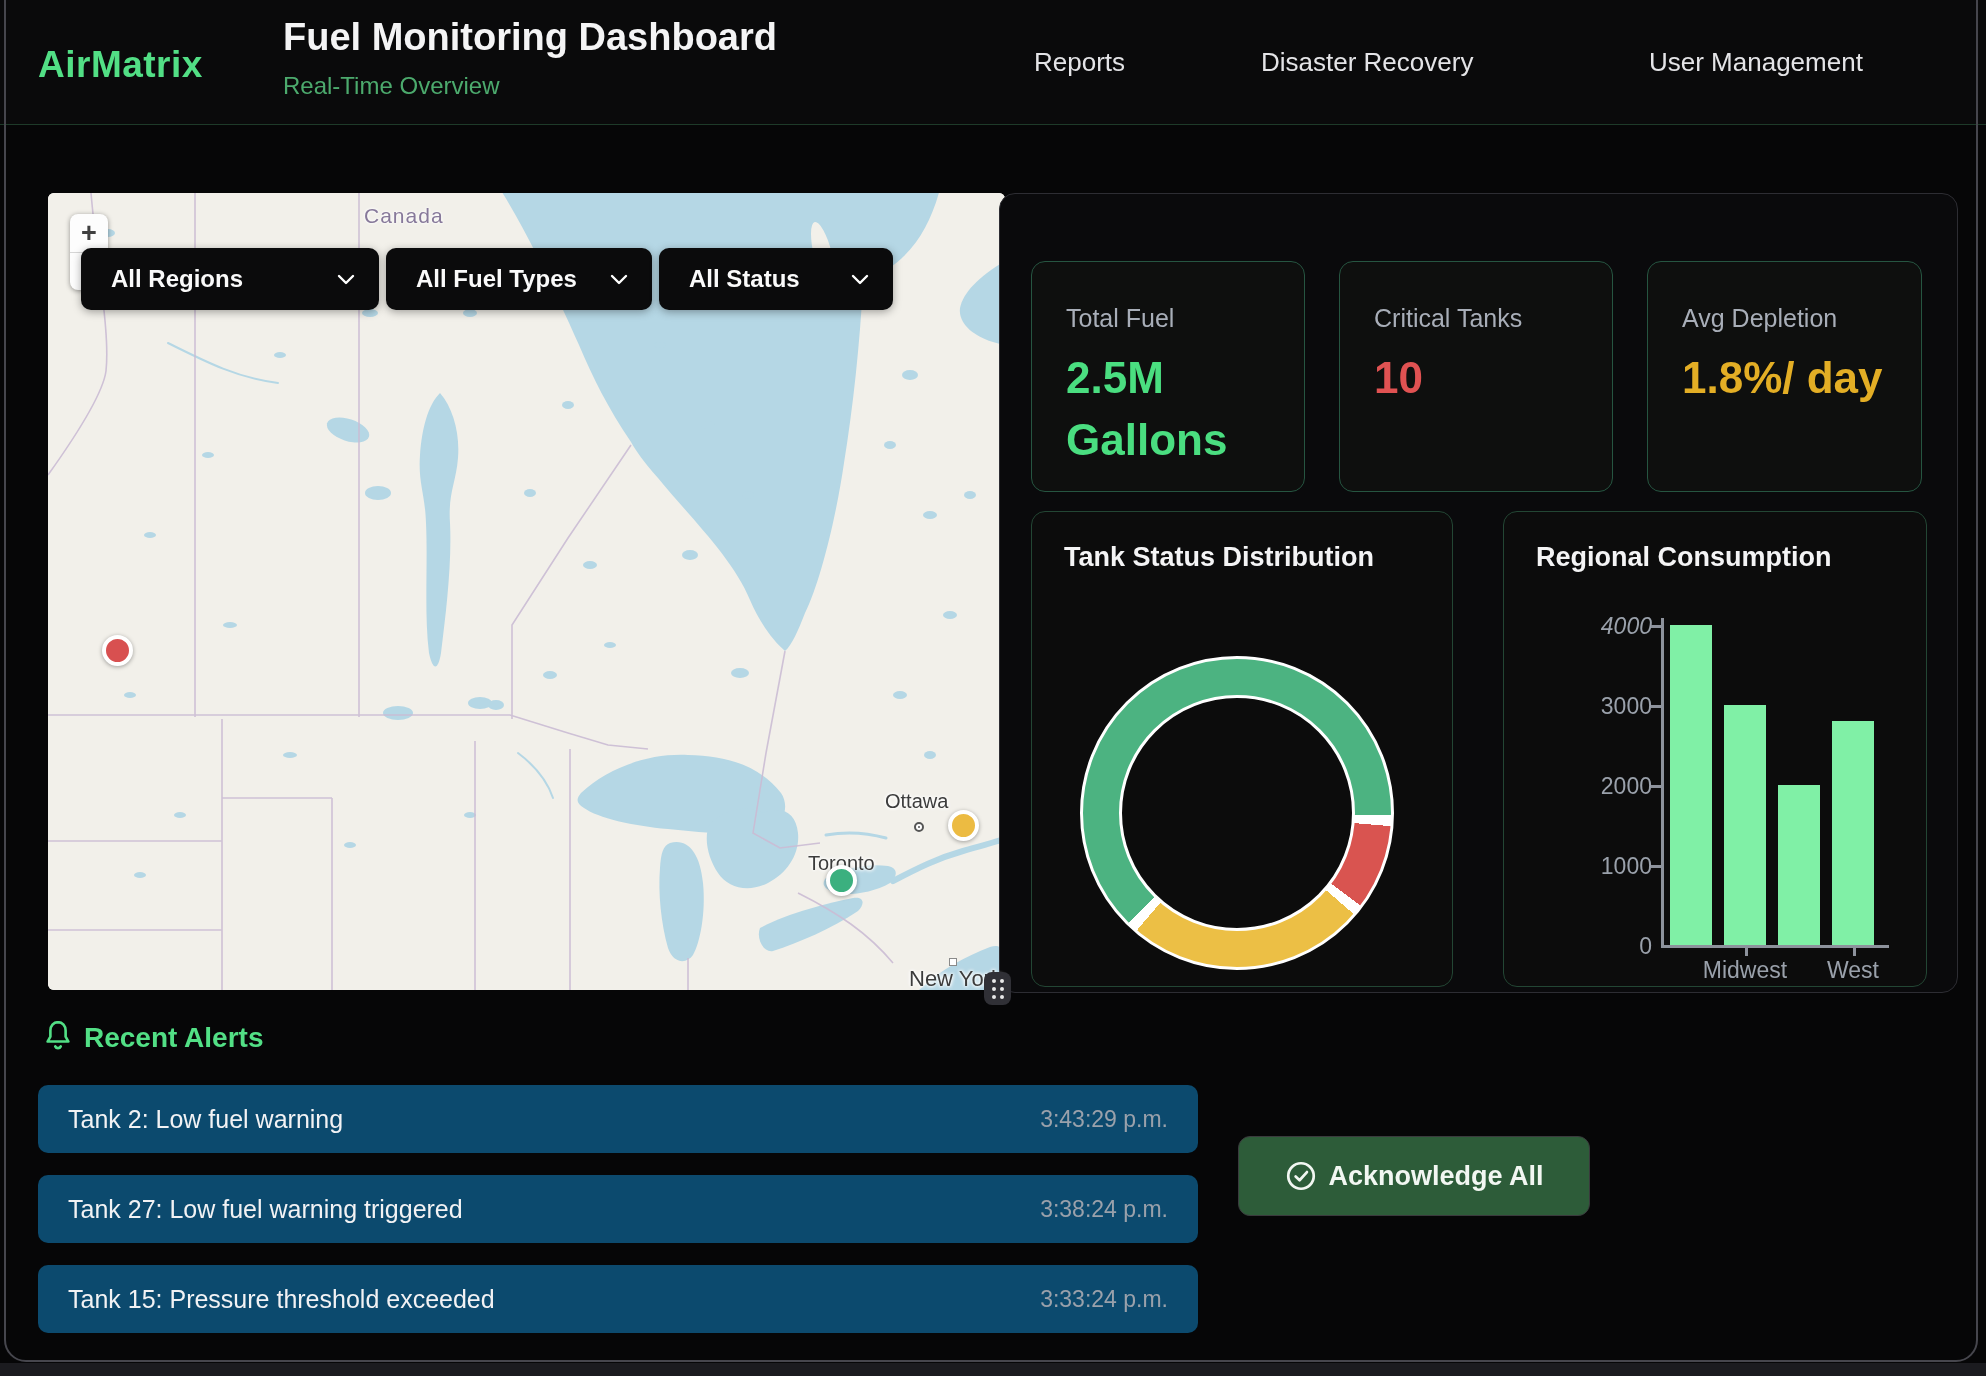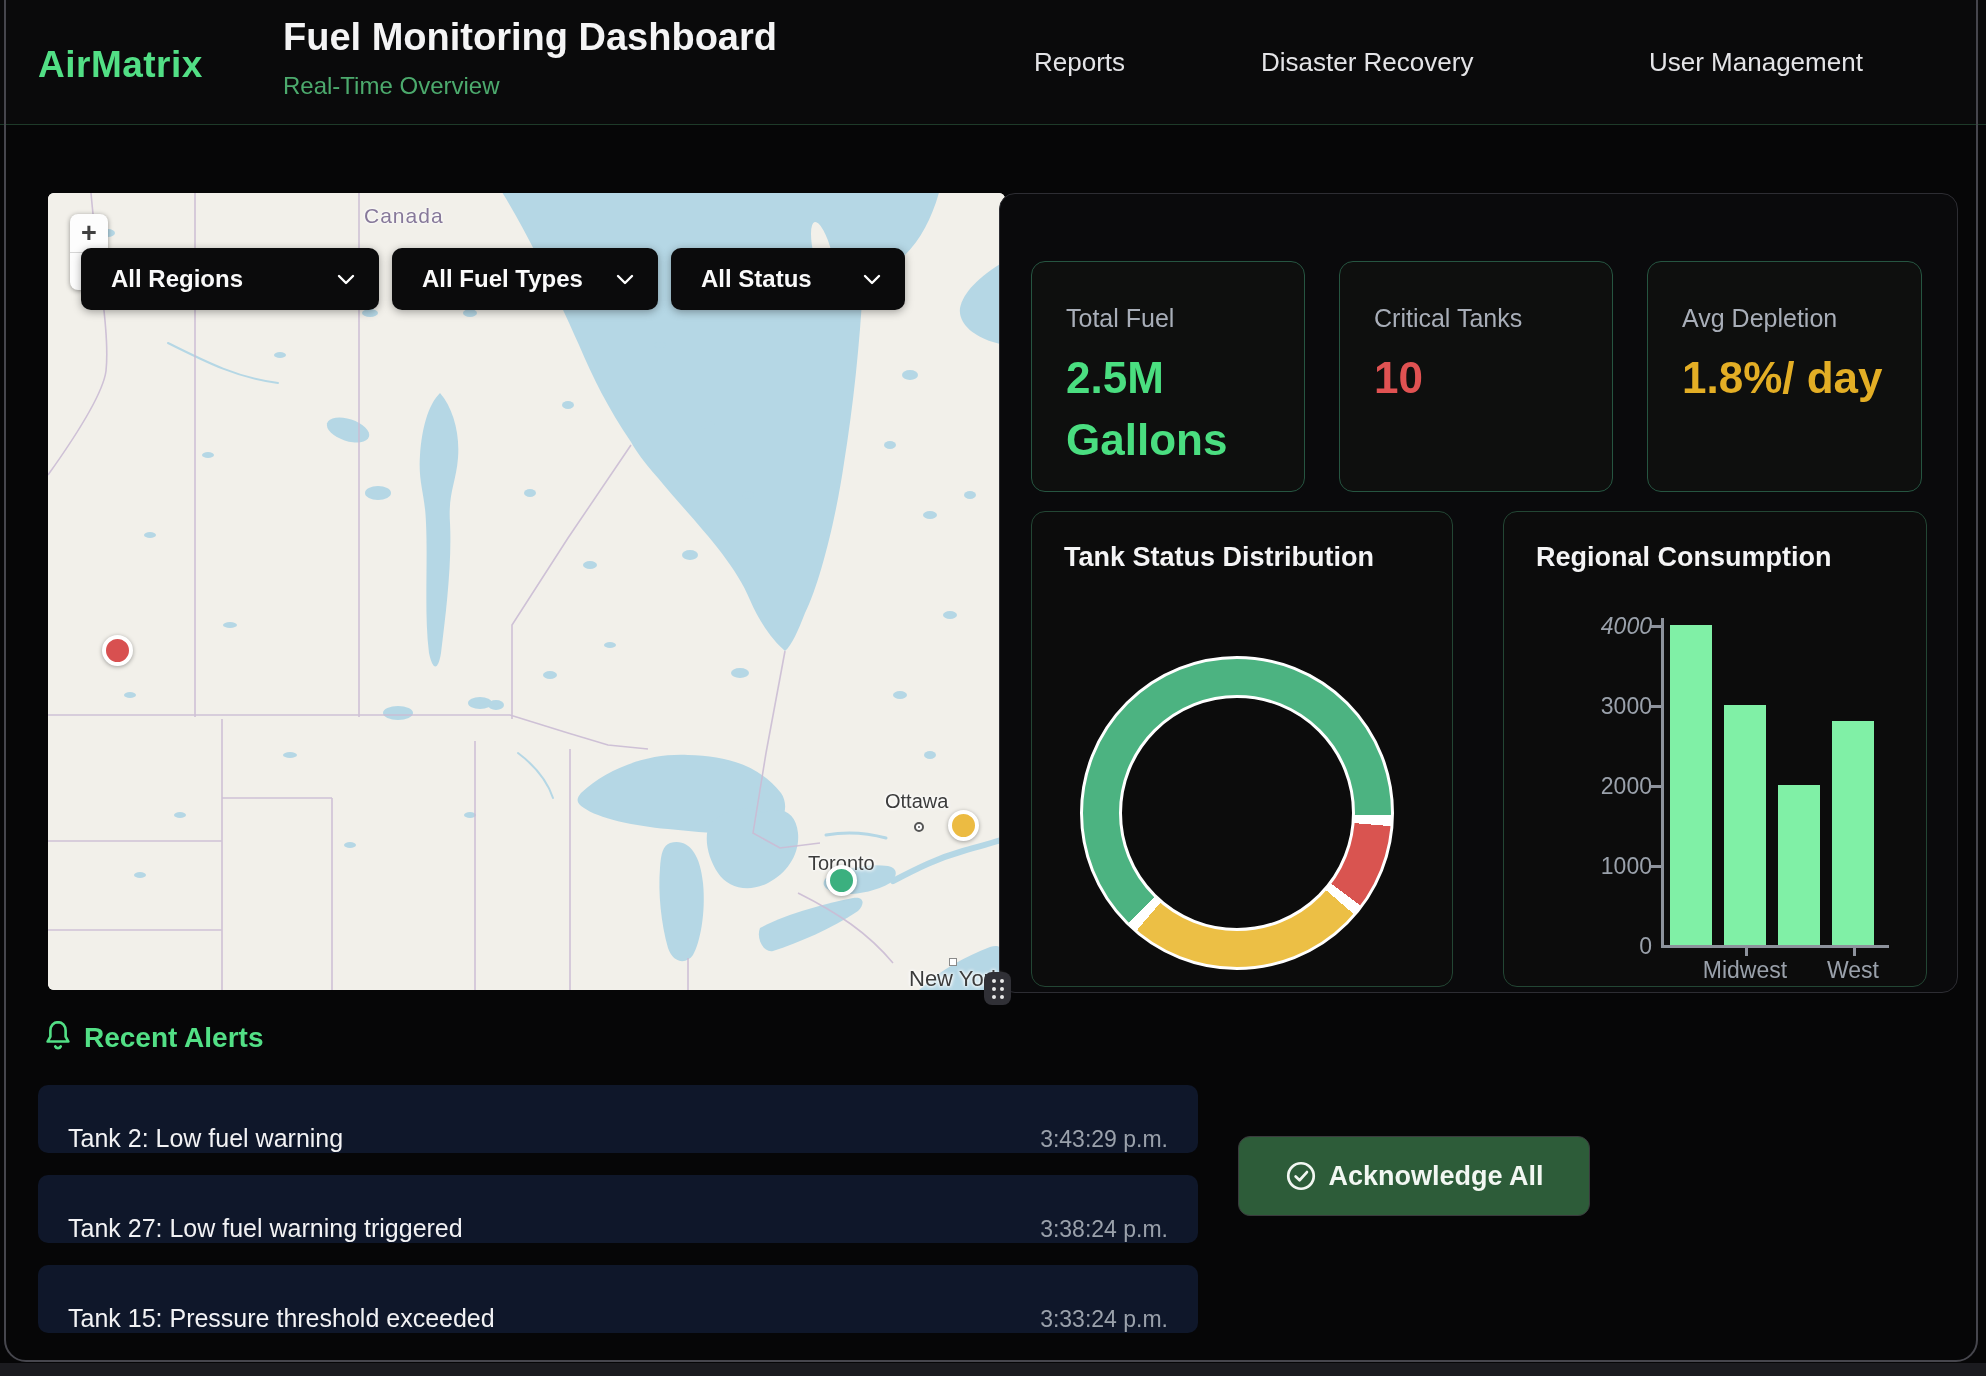--- a/index.html
+++ b/index.html
@@ -32,21 +32,21 @@
   .town-ring { position:absolute; width:10px; height:10px; border:2px solid #555; border-radius:50%; z-index:2; background:#fff; }
   .town-ring::after { content:""; position:absolute; left:2px; top:2px; width:2px; height:2px; background:#555; border-radius:50%; }
   .town-square { position:absolute; width:8px; height:8px; background:#fff; border:1.5px solid #8a8a8a; z-index:2; }
   .marker { position:absolute; width:31px; height:31px; border-radius:50%; border:4px solid #fff;
     box-shadow:0 1px 4px rgba(0,0,0,.35); z-index:4; }
   .zoomctl { position:absolute; left:22px; top:21px; width:38px; background:#fdfdfd; border-radius:8px;
     box-shadow:0 1px 5px rgba(0,0,0,.4); z-index:3; overflow:hidden; }
   .zoomctl .zbtn { width:38px; height:38px; display:flex; align-items:center; justify-content:center;
     font-size:27px; font-weight:bold; color:#404040; cursor:pointer; }
   .zoomctl .zbtn + .zbtn { border-top:1px solid #d6d6d6; }
-  .filter-row { position:absolute; left:33px; top:55px; display:flex; gap:13px; z-index:5; }
+  .filter-row { position:absolute; left:33px; top:55px; display:flex; gap:7px; z-index:5; }
   .filter { height:62px; background:#0b0b0c; border-radius:10px; display:flex; align-items:center;
     justify-content:space-between; padding:0 24px 0 30px; color:#fafafa; font-size:24px; font-weight:bold;
     box-shadow:0 2px 8px rgba(0,0,0,.35); cursor:pointer; }
   .filter-regions { width:298px; } .filter-fuel { width:266px; } .filter-status { width:234px; }
   .grip { position:absolute; left:984px; top:972px; width:27px; height:33px; background:#303036;
     border-radius:8px; z-index:20; display:grid; grid-template-columns:repeat(2,4px); grid-template-rows:repeat(3,4px);
     gap:4px; align-content:center; justify-content:center; }
   .grip i { background:#e8e8e8; border-radius:50%; }
 
   
@@ -73,22 +73,22 @@
   .axis-x { position:absolute; left:1661px; top:945px; width:228px; height:2.5px; background:#8d929c; }
   .ytick-labels { position:absolute; left:1556px; top:625px; width:96px; height:340px; }
   .ytick-labels span { position:absolute; right:0; width:96px; text-align:right; font-size:23px; color:#9aa1ab; }
   .ytick-dash { position:absolute; width:10px; height:2.5px; background:#8d929c; left:1651px; }
   .xtick { position:absolute; width:2.5px; height:9px; background:#8d929c; top:947px; }
   .xtick-label { position:absolute; top:957px; width:140px; text-align:center; font-size:23px; color:#9aa1ab; }
 
   
   .alerts-heading { position:absolute; left:84px; top:1022px; font-size:28px; font-weight:bold; color:#52df85; }
   .bell { position:absolute; left:41px; top:1018px; }
-  .alert-row { position:absolute; left:38px; width:1160px; height:68px; background:#0f172a; border-radius:10px;
-    display:flex; align-items:flex-end; justify-content:space-between; padding:0 30px; }
+  .alert-row { position:absolute; left:38px; width:1160px; height:68px; background:#0c4a6e; border-radius:10px;
+    display:flex; align-items:center; justify-content:space-between; padding:0 30px; }
   .alert-msg { font-size:25px; color:#f2f2f4; }
   .alert-time { font-size:23px; color:#9aa1ab; }
   .row-0 { top:1085px; } .row-1 { top:1175px; } .row-2 { top:1265px; }
 
   
   .btn { position:absolute; top:1136px; width:352px; height:80px; border-radius:12px; display:flex;
     align-items:center; justify-content:center; gap:10px; font-size:27px; font-weight:bold; cursor:pointer; }
   .btn-ack { left:1238px; background:#2d5c39; color:#f2f7f2; border:1.5px solid #3a3a3d; }
   .btn-gen { left:1613px; background:#7ff6a3; color:#0d130e; }
 </style>

